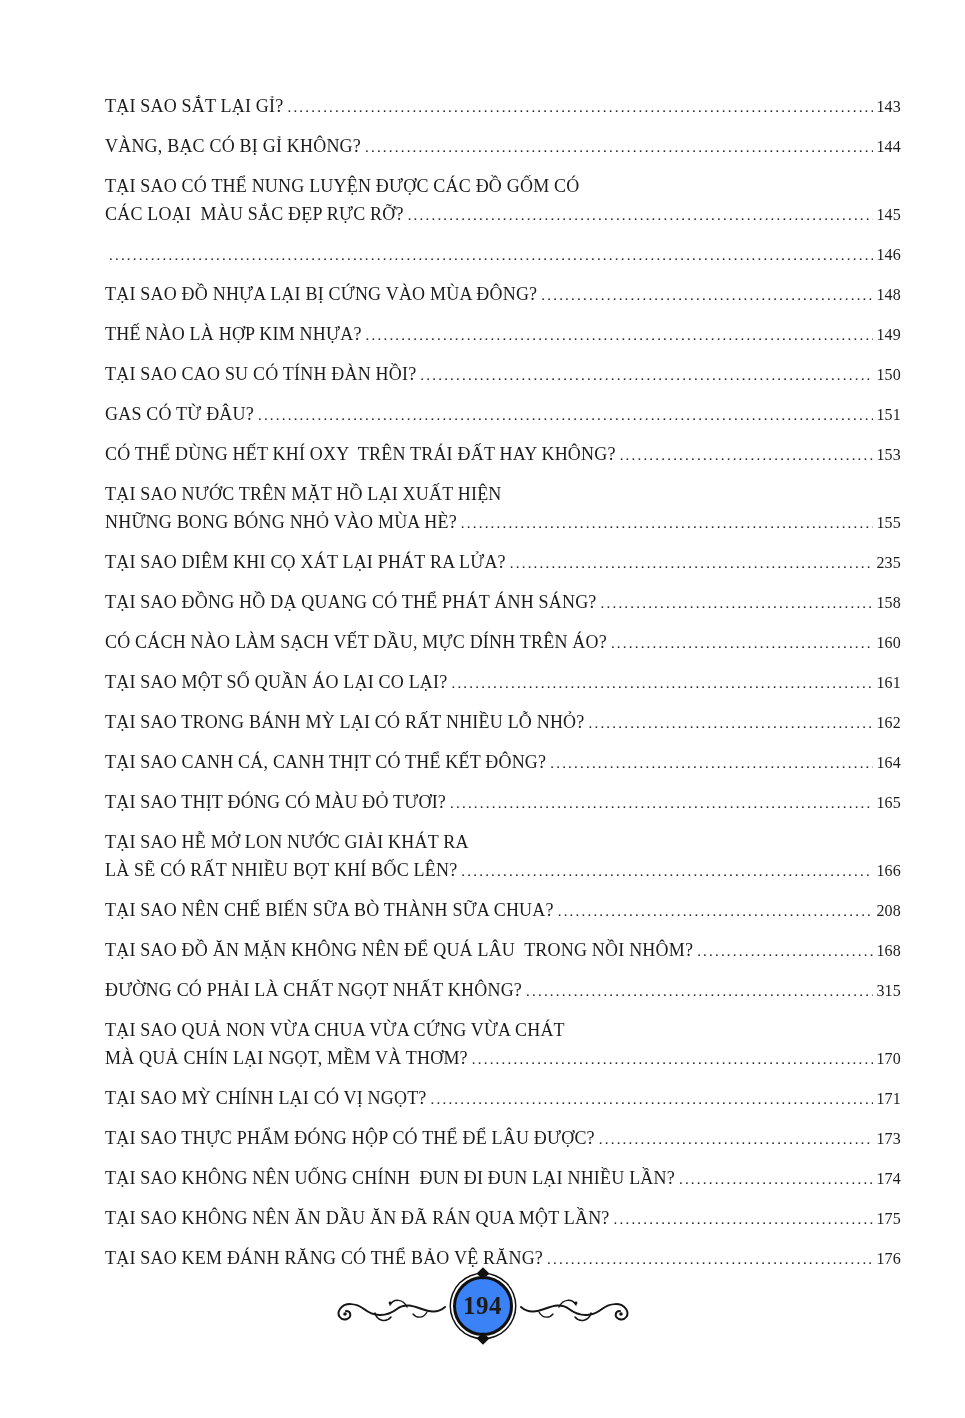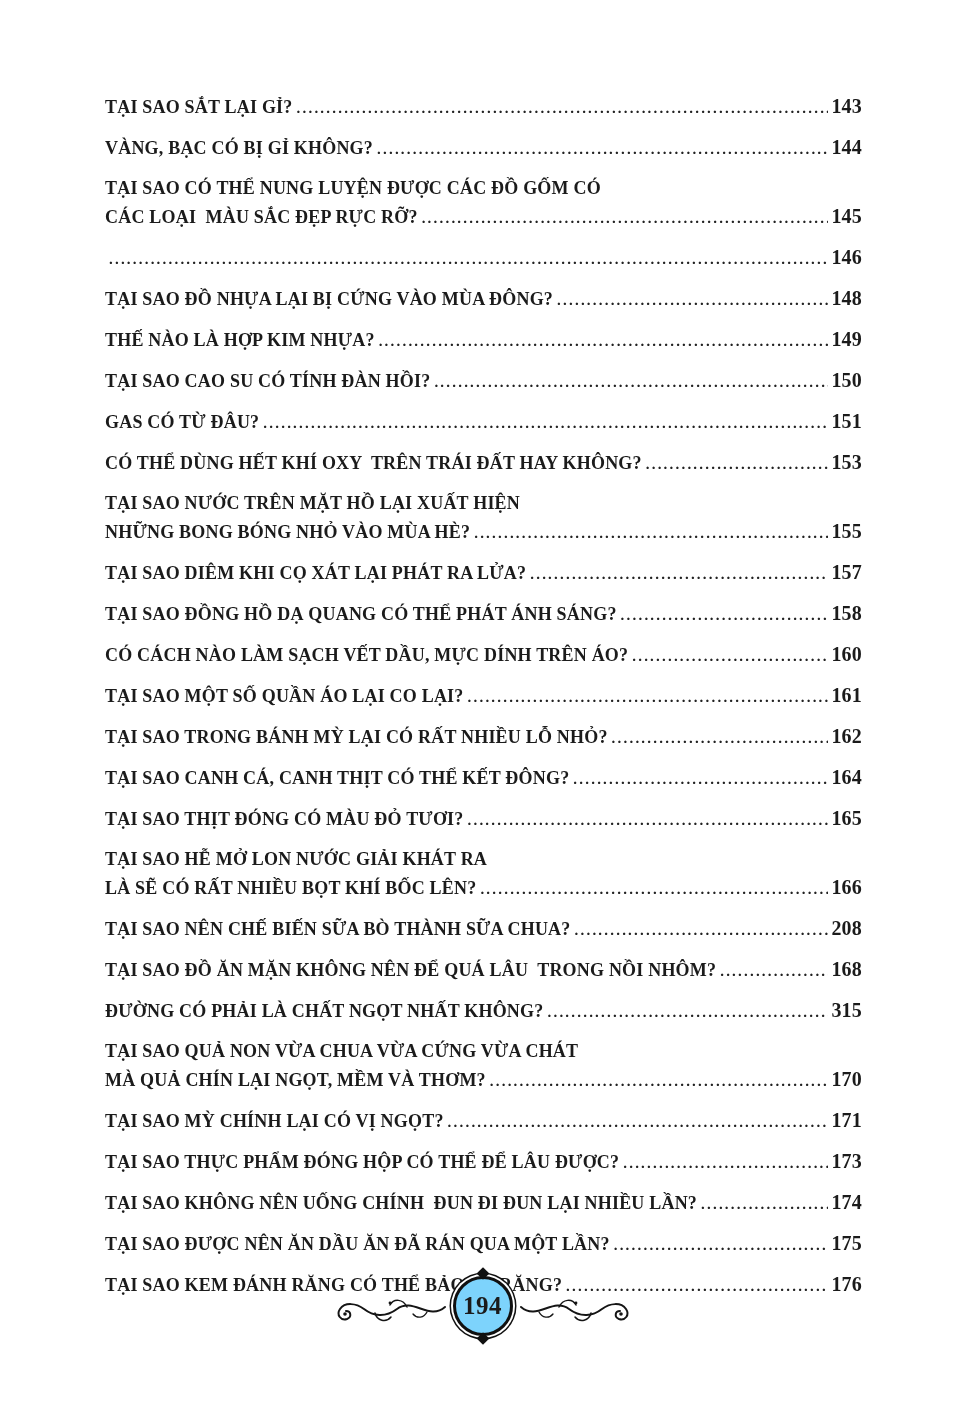--- a/index.html
+++ b/index.html
@@ -12,22 +12,21 @@
     height: 1418px;
     position: relative;
     font-family: "Liberation Serif", "DejaVu Serif", serif;
     color: #1b1b1b;
     overflow: hidden;
   }
   .page {
     box-sizing: border-box;
     width: 965px;
     height: 1418px;
-    padding: 92px 103px 0 105px;
-    font-weight: bold;
+    padding: 92px 64px 0 105px;
   }
   .toc-list {
     width: 100%;
   }
   .toc-entry {
     margin-bottom: 11px;
   }
   .toc-line-plain,
   .toc-line {
     line-height: 28px;
@@ -51,21 +50,21 @@
     margin: 0 3px 0 4px;
     color: #222;
   }
   .dots::after {
     content: "....................................................................................................................................................................................................";
     font-size: 15px;
     letter-spacing: 2.2px;
   }
   .pagenum {
     flex: 0 0 auto;
-    font-size: 20px;
+    font-size: 16px;
   }
   
   .footer-ornament {
     position: absolute;
     left: 0;
     right: 0;
     bottom: 82px;
     display: flex;
     align-items: center;
     justify-content: center;
@@ -77,21 +76,21 @@
   .flourish.right {
     transform: scaleX(-1);
   }
   .page-badge {
     position: relative;
     width: 54px;
     height: 54px;
     border-radius: 50%;
     border: 3px solid #101010;
     box-shadow: 0 0 0 2px #ffffff, 0 0 0 3.5px #101010;
-    background: #7dd3fc;
+    background: #3b82f6;
     display: flex;
     align-items: center;
     justify-content: center;
     z-index: 2;
   }
   .page-badge::before,
   .page-badge::after {
     content: "";
     position: absolute;
     left: 50%;
@@ -139,21 +138,21 @@
         <div class="toc-line"><span class="row-text">GAS CÓ TỪ ĐÂU?</span><span class="dots"></span><span class="pagenum">151</span></div>
       </div>
       <div class="toc-entry">
         <div class="toc-line"><span class="row-text">CÓ THỂ DÙNG HẾT KHÍ OXY  TRÊN TRÁI ĐẤT HAY KHÔNG?</span><span class="dots"></span><span class="pagenum">153</span></div>
       </div>
       <div class="toc-entry">
         <div class="toc-line-plain">TẠI SAO NƯỚC TRÊN MẶT HỒ LẠI XUẤT HIỆN</div>
         <div class="toc-line"><span class="row-text">NHỮNG BONG BÓNG NHỎ VÀO MÙA HÈ?</span><span class="dots"></span><span class="pagenum">155</span></div>
       </div>
       <div class="toc-entry">
-        <div class="toc-line"><span class="row-text">TẠI SAO DIÊM KHI CỌ XÁT LẠI PHÁT RA LỬA?</span><span class="dots"></span><span class="pagenum">157</span></div>
+        <div class="toc-line"><span class="row-text">TẠI SAO DIÊM KHI CỌ XÁT LẠI PHÁT RA LỬA?</span><span class="dots"></span><span class="pagenum">235</span></div>
       </div>
       <div class="toc-entry">
         <div class="toc-line"><span class="row-text">TẠI SAO ĐỒNG HỒ DẠ QUANG CÓ THỂ PHÁT ÁNH SÁNG?</span><span class="dots"></span><span class="pagenum">158</span></div>
       </div>
       <div class="toc-entry">
         <div class="toc-line"><span class="row-text">CÓ CÁCH NÀO LÀM SẠCH VẾT DẦU, MỰC DÍNH TRÊN ÁO?</span><span class="dots"></span><span class="pagenum">160</span></div>
       </div>
       <div class="toc-entry">
         <div class="toc-line"><span class="row-text">TẠI SAO MỘT SỐ QUẦN ÁO LẠI CO LẠI?</span><span class="dots"></span><span class="pagenum">161</span></div>
       </div>
@@ -186,21 +185,21 @@
       <div class="toc-entry">
         <div class="toc-line"><span class="row-text">TẠI SAO MỲ CHÍNH LẠI CÓ VỊ NGỌT?</span><span class="dots"></span><span class="pagenum">171</span></div>
       </div>
       <div class="toc-entry">
         <div class="toc-line"><span class="row-text">TẠI SAO THỰC PHẨM ĐÓNG HỘP CÓ THỂ ĐỂ LÂU ĐƯỢC?</span><span class="dots"></span><span class="pagenum">173</span></div>
       </div>
       <div class="toc-entry">
         <div class="toc-line"><span class="row-text">TẠI SAO KHÔNG NÊN UỐNG CHÍNH  ĐUN ĐI ĐUN LẠI NHIỀU LẦN?</span><span class="dots"></span><span class="pagenum">174</span></div>
       </div>
       <div class="toc-entry">
-        <div class="toc-line"><span class="row-text">TẠI SAO ĐƯỢC NÊN ĂN DẦU ĂN ĐÃ RÁN QUA MỘT LẦN?</span><span class="dots"></span><span class="pagenum">175</span></div>
+        <div class="toc-line"><span class="row-text">TẠI SAO KHÔNG NÊN ĂN DẦU ĂN ĐÃ RÁN QUA MỘT LẦN?</span><span class="dots"></span><span class="pagenum">175</span></div>
       </div>
       <div class="toc-entry">
         <div class="toc-line"><span class="row-text">TẠI SAO KEM ĐÁNH RĂNG CÓ THỂ BẢO VỆ RĂNG?</span><span class="dots"></span><span class="pagenum">176</span></div>
       </div>
     </div>
 </div>
 
 <div class="footer-ornament">
   <svg class="flourish left" width="120" height="50" viewBox="0 0 120 50" aria-hidden="true">
     <g stroke="#151515" fill="none" stroke-width="2" stroke-linecap="round">

